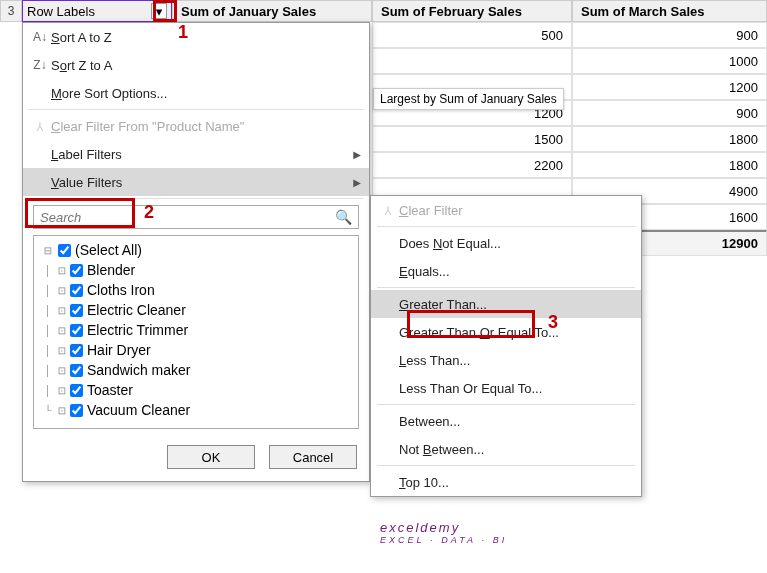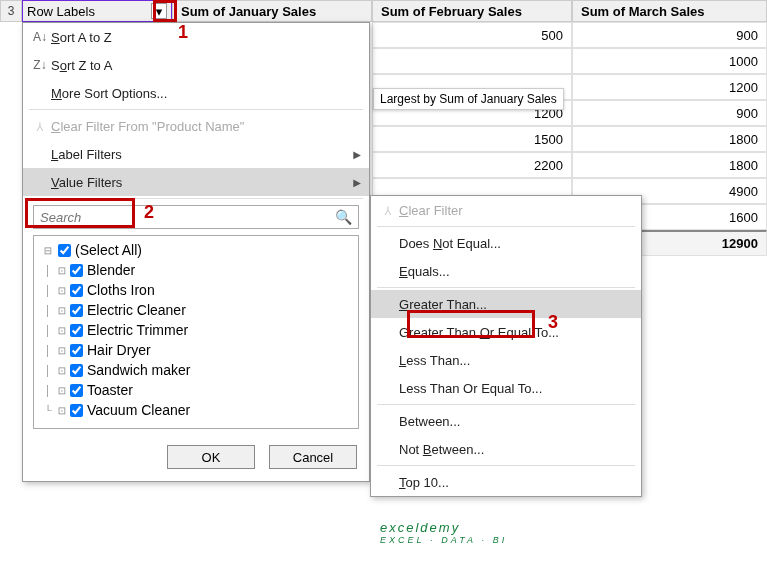--- a/index.html
+++ b/index.html
@@ -46,21 +46,21 @@
   .dlg-buttons { display: flex; justify-content: flex-end; gap: 14px; padding: 8px 12px 12px; }
   .dlg-buttons button { width: 88px; height: 24px; border: 1px solid #888; background: #f0f0f0; }
   
   
   .dropdown2 { position: absolute; top: 195px; left: 370px; width: 272px; background: #fff; border: 1px solid #999; box-shadow: 2px 2px 6px rgba(0,0,0,.25); }
   
   
   .callout { position: absolute; border: 3px solid #c00000; pointer-events: none; }
   .callout-num { position: absolute; color: #c00000; font-weight: bold; font-size: 18px; }
   
-  .watermark { position: absolute; font-size: 16px; color: #15803d; font-style: italic; letter-spacing: 2px; }
+  .watermark { position: absolute; font-size: 16px; color: #701a75; font-style: italic; letter-spacing: 2px; }
 </style>
 </head>
 <body>
 
 <div class="grid">
   <div class="header-row">
     <div class="rownum">3</div>
     <div class="colA">
       <span>Row Labels</span>
       <span class="filter-btn">

